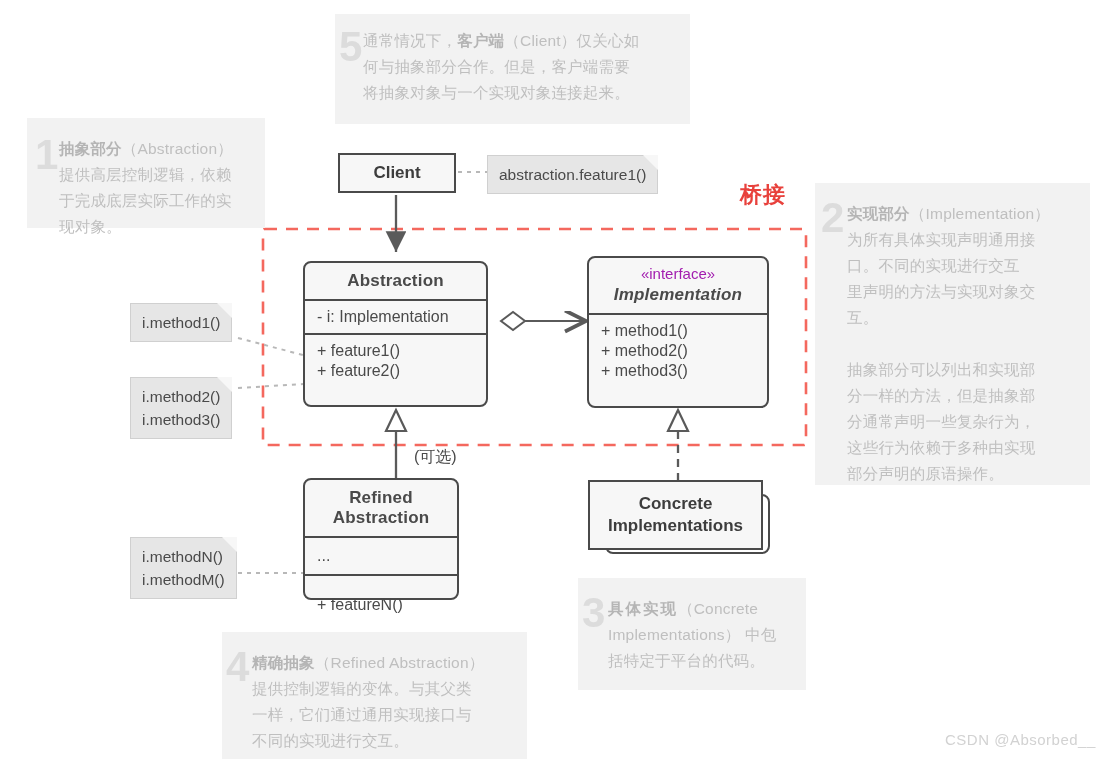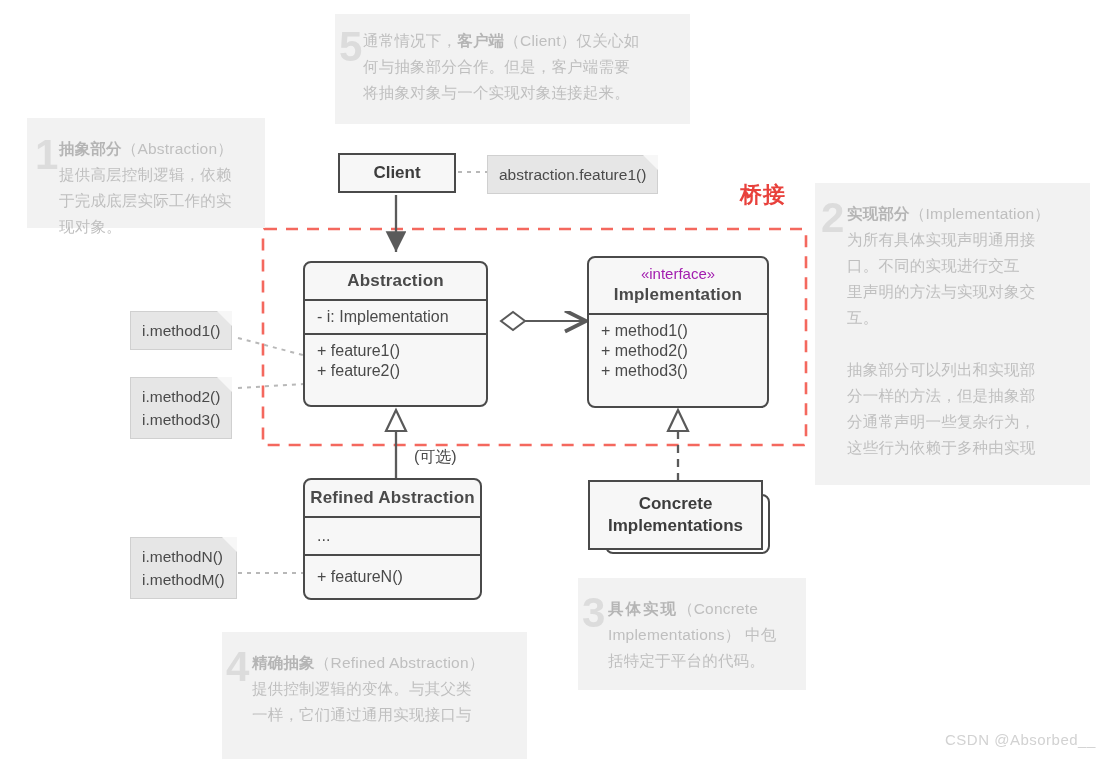--- a/index.html
+++ b/index.html
@@ -215,38 +215,40 @@
     <div class="body">
       <p><b>实现部分</b><span>（Implementation）</span></p>
       <p>为所有具体实现声明通用接</p>
       <p>口。不同的实现进行交互</p>
       <p>里声明的方法与实现对象交</p>
       <p>互。</p>
       <p class="gap">抽象部分可以列出和实现部</p>
       <p>分一样的方法，但是抽象部</p>
       <p>分通常声明一些复杂行为，</p>
       <p>这些行为依赖于多种由实现</p>
+      <p>部分声明的原语操作。</p>
     </div>
   </div>
 
   <div class="note" style="left:578px; top:578px; width:228px; height:112px; padding:18px 10px 0 30px;">
     <span class="num" style="left:4px; top:14px;">3</span>
     <div class="body">
       <p><b style="letter-spacing:2px;">具体实现</b><span>（Concrete</span></p>
       <p>Implementations） 中包</p>
       <p>括特定于平台的代码。</p>
     </div>
   </div>
 
   <div class="note" style="left:222px; top:632px; width:305px; height:127px; padding:18px 10px 0 30px;">
     <span class="num" style="left:4px; top:14px;">4</span>
     <div class="body">
       <p><b>精确抽象</b><span>（Refined Abstraction）</span></p>
       <p>提供控制逻辑的变体。与其父类</p>
       <p>一样，它们通过通用实现接口与</p>
+      <p>不同的实现进行交互。</p>
     </div>
   </div>
 
   <div class="plain" style="left:338px; top:153px; width:118px; height:40px;">
     <span>Client</span>
   </div>
 
   <div class="memo" style="left:487px; top:155px;">
     <span class="fold"></span>
     <span>abstraction.feature1()</span>
@@ -260,48 +262,48 @@
       <div class="row">- i: Implementation</div>
     </div>
     <div class="sep">
       <div class="row" style="padding-bottom:1px;">+ feature1()</div>
       <div class="row" style="padding-top:1px;">+ feature2()</div>
     </div>
   </div>
 
   <div class="cls" style="left:587px; top:256px; width:182px; height:152px;">
     <div class="stereo">«interface»</div>
-    <div class="title" style="padding-top:3px;">Implementation</div>
+    <div class="title" style="padding-top:3px;font-style:italic;">Implementation</div>
     <div class="sep">
       <div class="row" style="padding-bottom:1px;">+ method1()</div>
       <div class="row" style="padding-top:1px;padding-bottom:1px;">+ method2()</div>
       <div class="row" style="padding-top:1px;">+ method3()</div>
     </div>
   </div>
 
   <div class="label" style="left:414px; top:447px;">(可选)</div>
 
-  <div class="cls" style="left:303px; top:478px; width:179px; height:122px;">
+  <div class="cls" style="left:303px; top:478px; width:156px; height:122px;">
     <div class="title">Refined Abstraction</div>
     <div class="sep">
       <div class="row" style="padding:9px 12px;">...</div>
     </div>
     <div class="sep">
-      <div class="row" style="padding:12px 12px;">+ featureN()</div>
+      <div class="row" style="padding:20px 12px;">+ featureN()</div>
     </div>
   </div>
 
   <div class="stack-shadow" style="left:605px; top:494px; width:165px; height:60px;"></div>
   <div class="stack-shadow" style="left:597px; top:488px; width:165px; height:60px;"></div>
   <div class="plain" style="left:588px; top:480px; width:175px; height:70px; flex-direction:column;">
     <span>Concrete</span>
     <span>Implementations</span>
   </div>
 
-  <div class="memo" style="left:130px; top:303px;margin-top:8px;">
+  <div class="memo" style="left:130px; top:303px;">
     <span class="fold"></span>
     <span>i.method1()</span>
   </div>
 
   <div class="memo" style="left:130px; top:377px;">
     <span class="fold"></span>
     <div>i.method2()</div>
     <div>i.method3()</div>
   </div>
 

